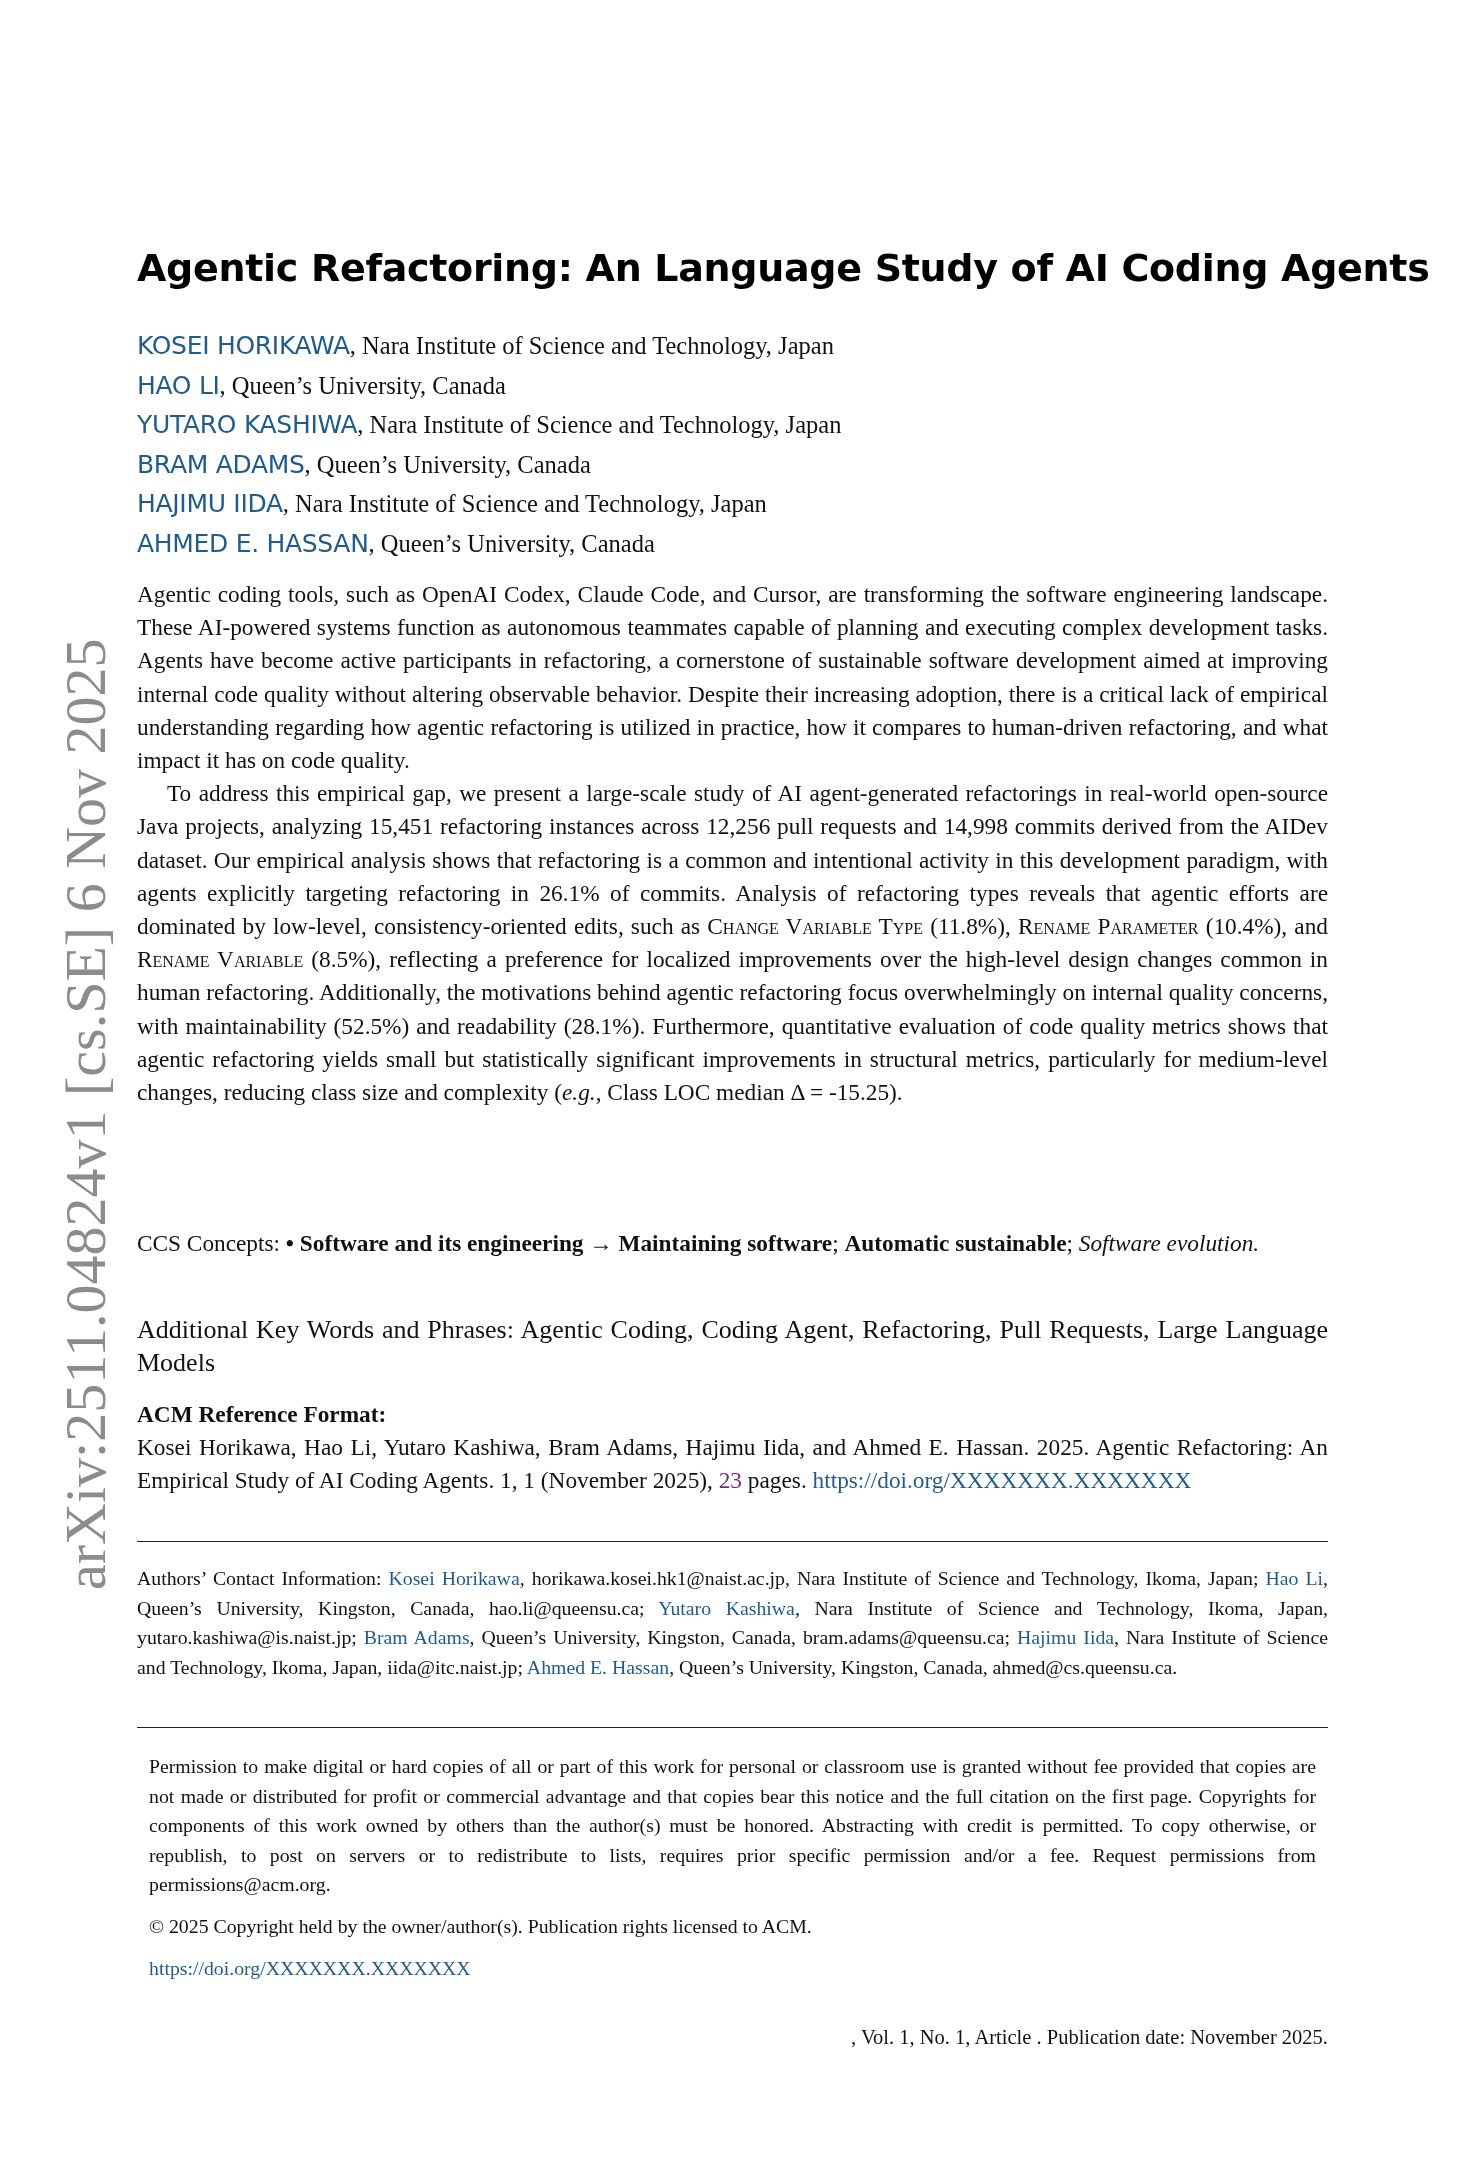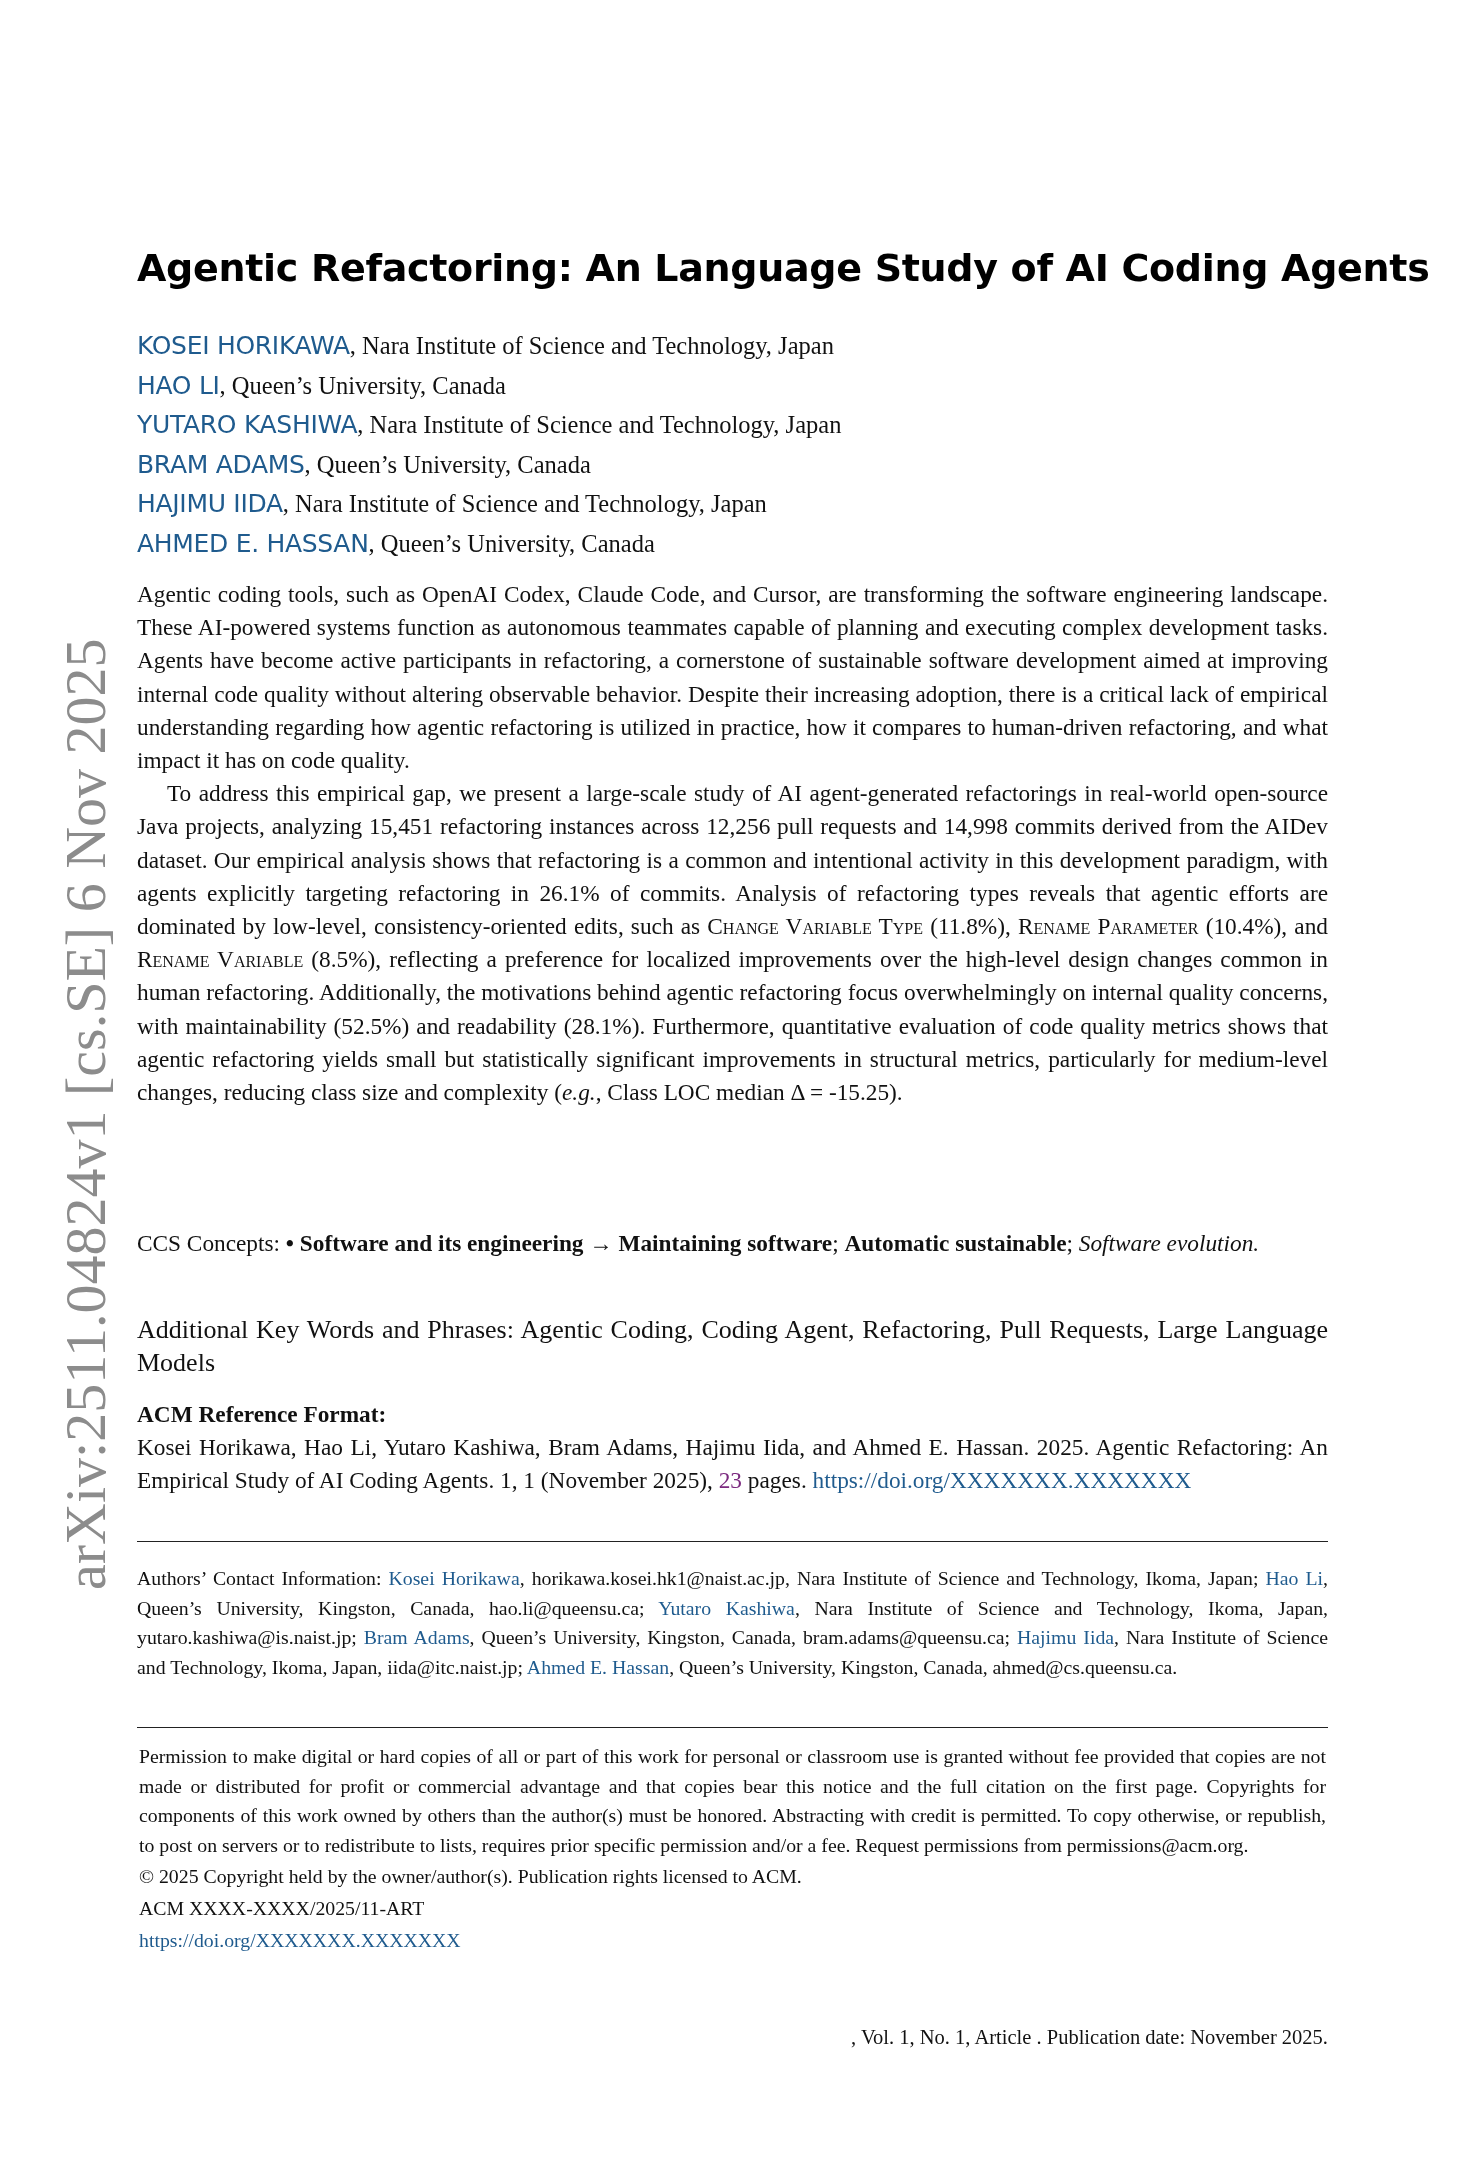--- a/index.html
+++ b/index.html
@@ -22,21 +22,21 @@
   .sc { font-variant: small-caps; }
   .ccs { position: absolute; top: 1227px; left: 0; width: 1191px; font-size: 23.3px; line-height: 33.2px; text-align: justify; }
   .keywords { position: absolute; top: 1313px; left: 0; width: 1191px; font-size: 26px; line-height: 33.2px; text-align: justify; }
   .acmref { position: absolute; top: 1398px; left: 0; width: 1191px; font-size: 23.3px; line-height: 33.2px; text-align: justify; }
   .acmref .heading { font-weight: bold; }
   .link { color: #1f5b8e; }
   .pagecount { color: #7b2a7f; }
   .rule { position: absolute; left: 0; width: 1191px; height: 0; border-top: 1.6px solid #222; }
   .contact { position: absolute; top: 1556px; left: 0; width: 1191px; font-size: 19.8px; line-height: 29.6px; text-align: justify; margin-top: 8px; }
   .permission { position: absolute; top: 1740px; left: 0; width: 1191px; font-size: 19.8px; line-height: 29.6px; }
-  .permission p { margin: 2px; text-align: justify; }
+  .permission p { margin: 12px; text-align: justify; }
   .footer { position: absolute; top: 2026px; right: 0; font-size: 20.5px; white-space: nowrap; }
 </style>
 </head>
 <body>
 
 <div class="arxiv-stamp">arXiv:2511.04824v1  [cs.SE]  6 Nov 2025</div>
 
 <div class="page">
 
   <h1 class="title">Agentic Refactoring: An Language Study of AI Coding Agents</h1>
@@ -78,18 +78,17 @@
 
   <div class="rule" style="top: 1541px;"></div>
 
   <div class="contact"><span>Authors’ Contact Information: </span><span class="link">Kosei Horikawa</span><span>, horikawa.kosei.hk1@naist.ac.jp, Nara Institute of Science and Technology, Ikoma, Japan; </span><span class="link">Hao Li</span><span>, Queen’s University, Kingston, Canada, hao.li@queensu.ca; </span><span class="link">Yutaro Kashiwa</span><span>, Nara Institute of Science and Technology, Ikoma, Japan, yutaro.kashiwa@is.naist.jp; </span><span class="link">Bram Adams</span><span>, Queen’s University, Kingston, Canada, bram.adams@queensu.ca; </span><span class="link">Hajimu Iida</span><span>, Nara Institute of Science and Technology, Ikoma, Japan, iida@itc.naist.jp; </span><span class="link">Ahmed E. Hassan</span><span>, Queen’s University, Kingston, Canada, ahmed@cs.queensu.ca.</span></div>
 
   <div class="rule" style="top: 1727px;"></div>
 
   <div class="permission">
     <p>Permission to make digital or hard copies of all or part of this work for personal or classroom use is granted without fee provided that copies are not made or distributed for profit or commercial advantage and that copies bear this notice and the full citation on the first page. Copyrights for components of this work owned by others than the author(s) must be honored. Abstracting with credit is permitted. To copy otherwise, or republish, to post on servers or to redistribute to lists, requires prior specific permission and/or a fee. Request permissions from permissions@acm.org.</p>
     <p>© 2025 Copyright held by the owner/author(s). Publication rights licensed to ACM.</p>
-    <p>ACM XXXX-XXXX/2025/11-ART</p>
     <p class="link">https://doi.org/XXXXXXX.XXXXXXX</p>
   </div>
 
   <div class="footer">, Vol. 1, No. 1, Article . Publication date: November 2025.</div>
 </div>
 
 </body></html>

